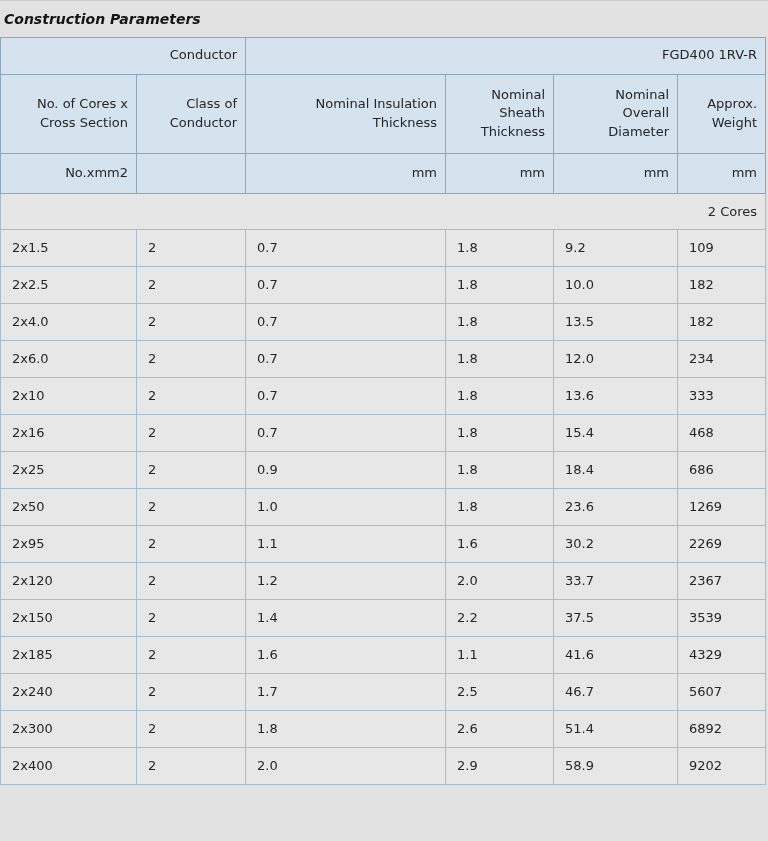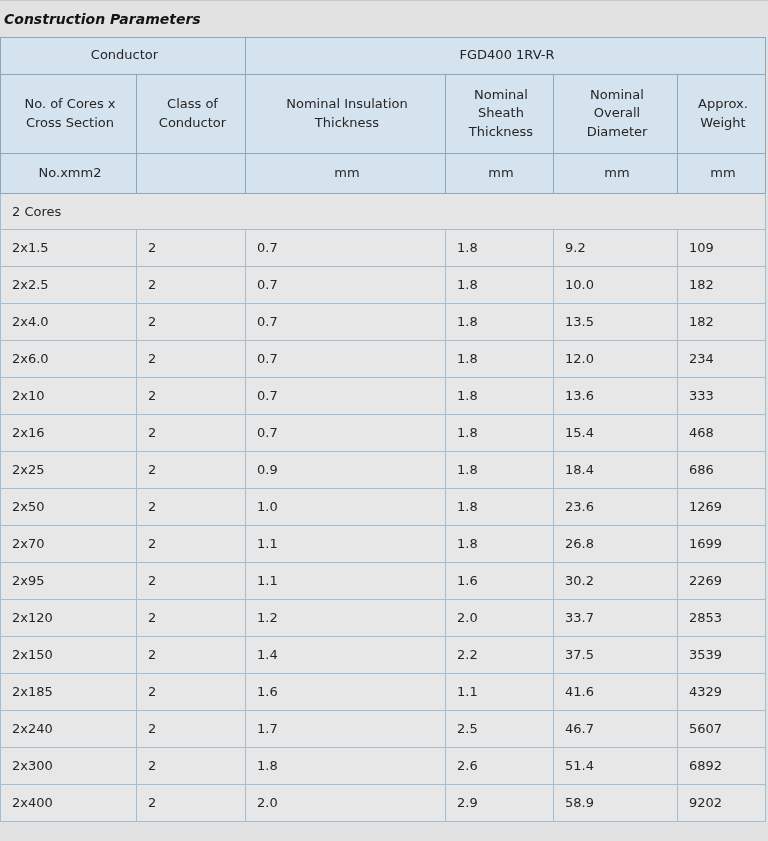--- a/index.html
+++ b/index.html
@@ -28,36 +28,37 @@
     border-collapse: collapse;
     table-layout: fixed;
     width: 766px;
     font-size: 13px;
     color: #262626;
   }
   
   tr.hdr td, tr.hdr th {
     background: #d5e3ee;
     border: 1px solid #8ba6be;
-    text-align: center;
+    text-align: right;
     font-weight: normal;
     vertical-align: middle;
     padding: 6px 8px 6px 11px;
     line-height: 1.45;
   }
   tr.conductor-row td { height: 36px; padding-top: 0; padding-bottom: 0; }
   tr.colhead-row th   { height: 66px; }
   tr.units-row td     { height: 39px; padding-top: 0; padding-bottom: 0; }
   
   tr.section-row td {
     background: #e6e6e6;
     border: 1px solid #a3bdd1;
     height: 35px;
     padding: 0 8px 0 11px;
     vertical-align: middle;
+    text-align: right;
   }
   tbody tr.data-row td {
     background: #e7e7e7;
     border: 1px solid #a3bdd1;
     height: 36px;
     padding: 0 8px 0 11px;
     vertical-align: middle;
     white-space: nowrap;
     overflow: hidden;
   }
@@ -160,42 +161,34 @@
       </tr>
       <tr class="data-row">
         <td>2x50</td>
         <td>2</td>
         <td>1.0</td>
         <td>1.8</td>
         <td>23.6</td>
         <td>1269</td>
       </tr>
       <tr class="data-row">
-        <td>2x70</td>
-        <td>2</td>
-        <td>1.1</td>
-        <td>1.8</td>
-        <td>26.8</td>
-        <td>1699</td>
-      </tr>
-      <tr class="data-row">
         <td>2x95</td>
         <td>2</td>
         <td>1.1</td>
         <td>1.6</td>
         <td>30.2</td>
         <td>2269</td>
       </tr>
       <tr class="data-row">
         <td>2x120</td>
         <td>2</td>
         <td>1.2</td>
         <td>2.0</td>
         <td>33.7</td>
-        <td>2853</td>
+        <td>2367</td>
       </tr>
       <tr class="data-row">
         <td>2x150</td>
         <td>2</td>
         <td>1.4</td>
         <td>2.2</td>
         <td>37.5</td>
         <td>3539</td>
       </tr>
       <tr class="data-row">

